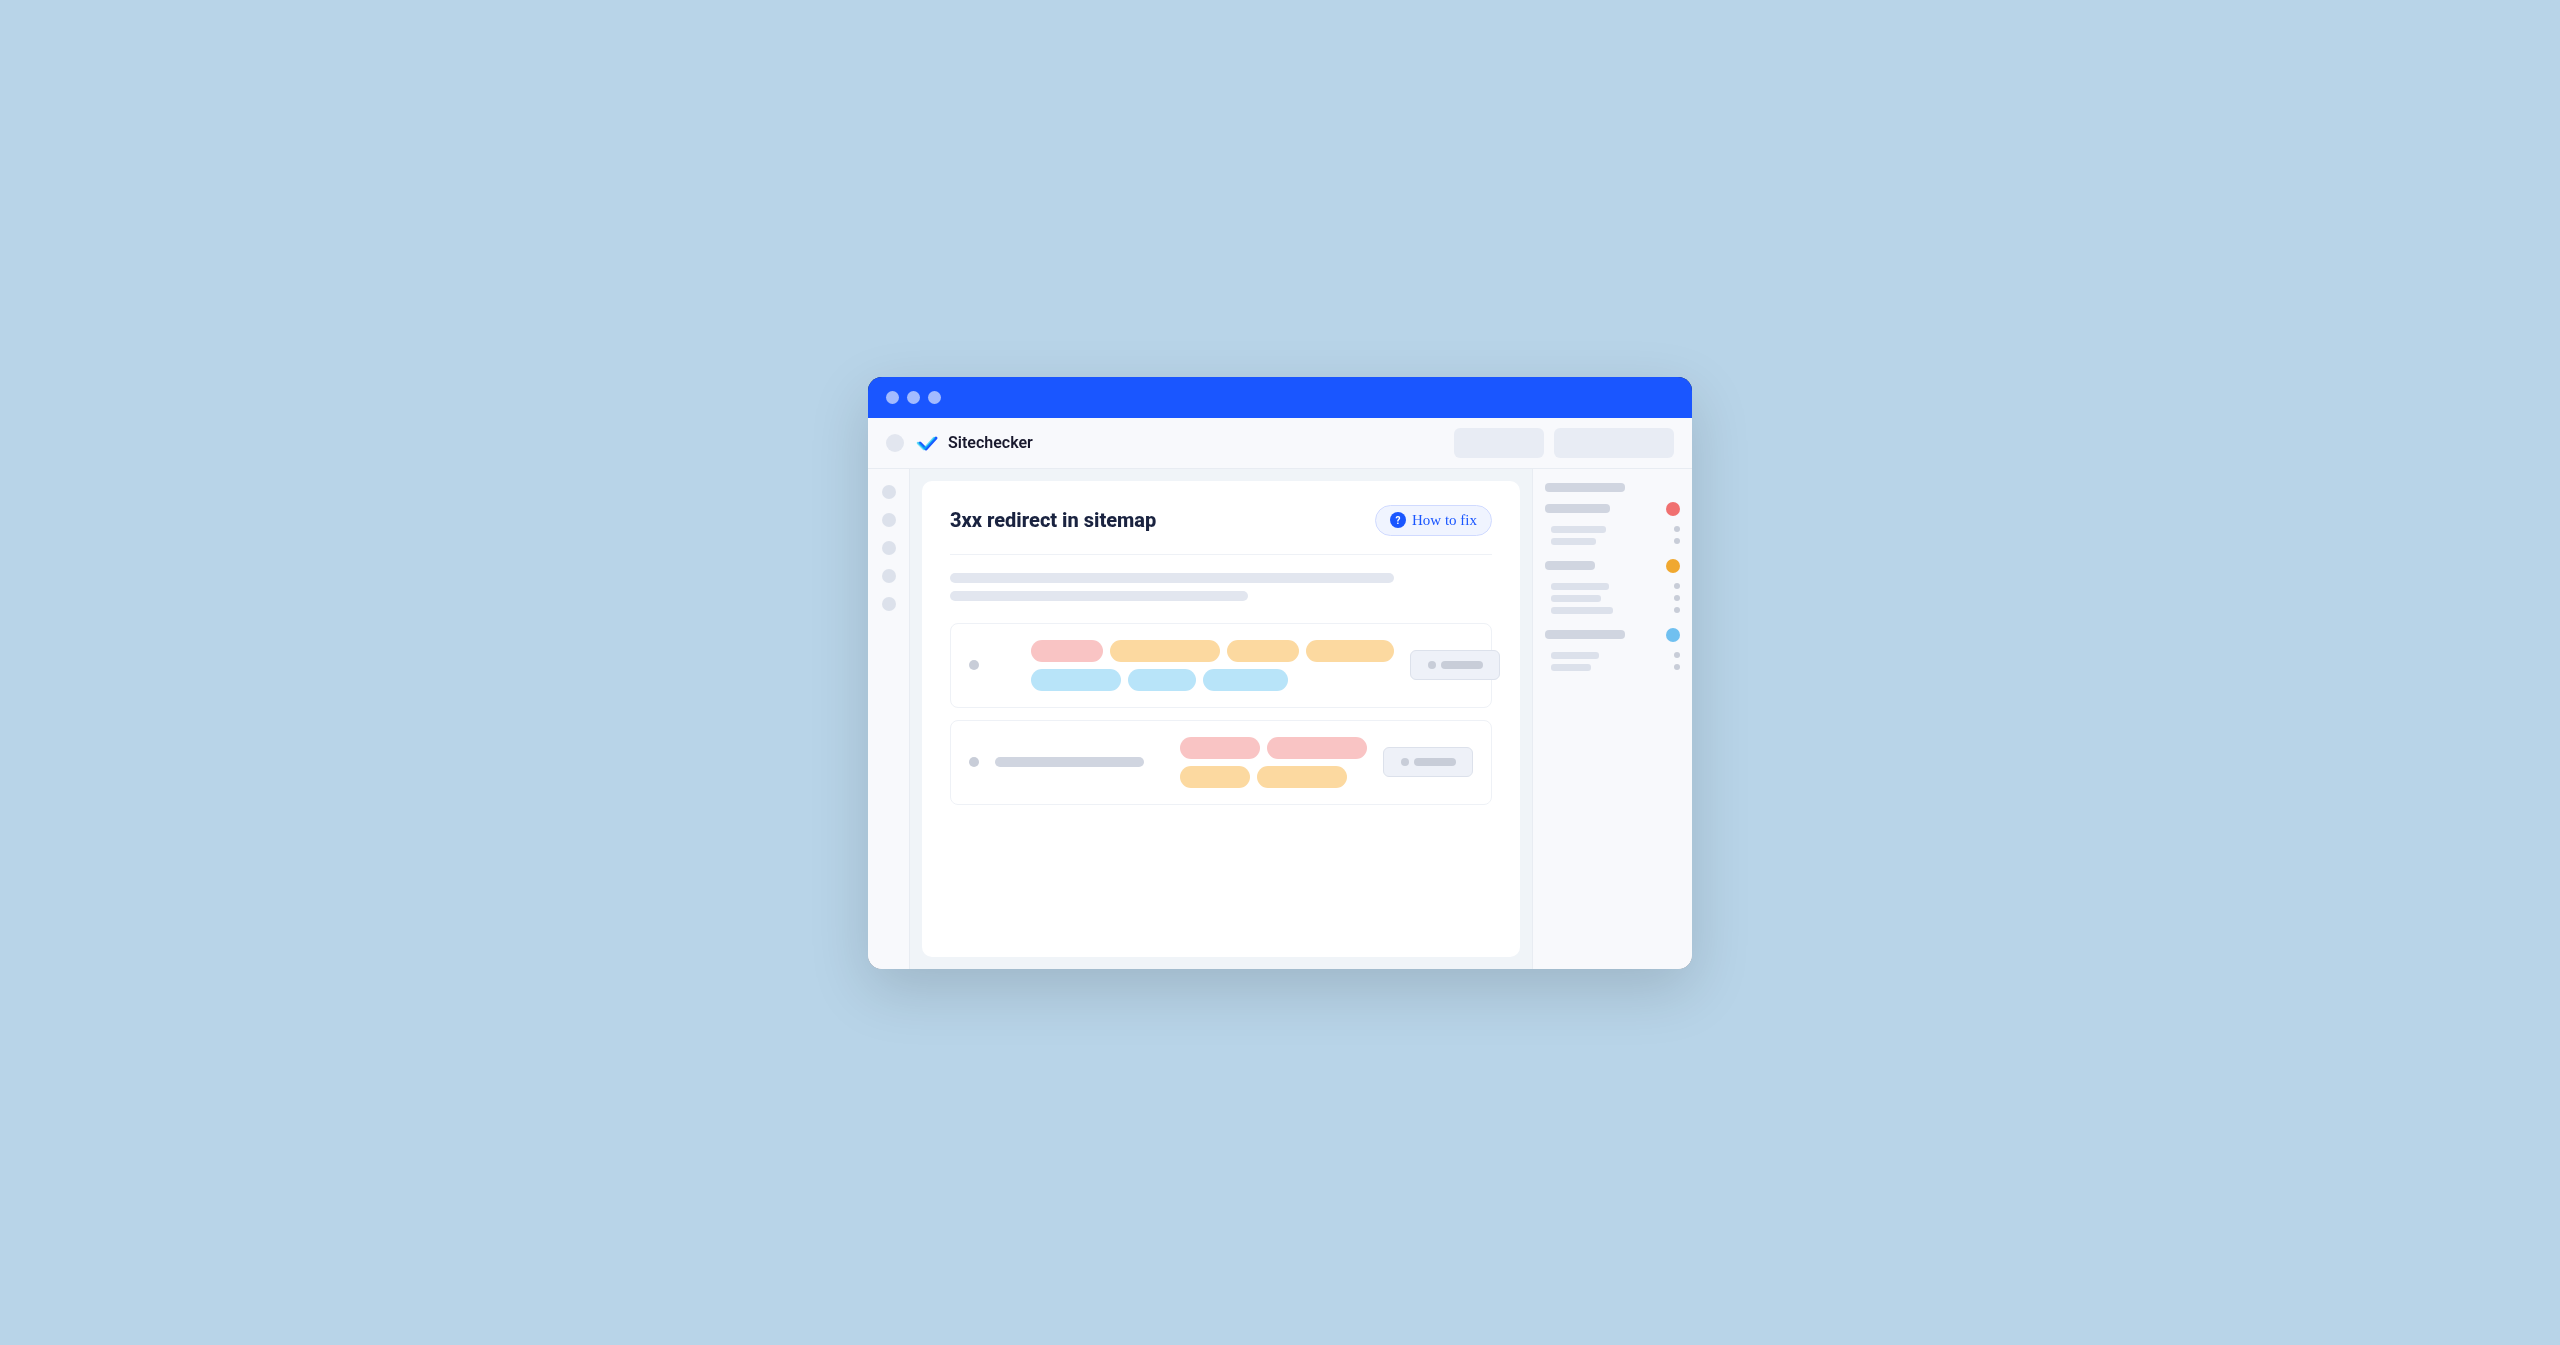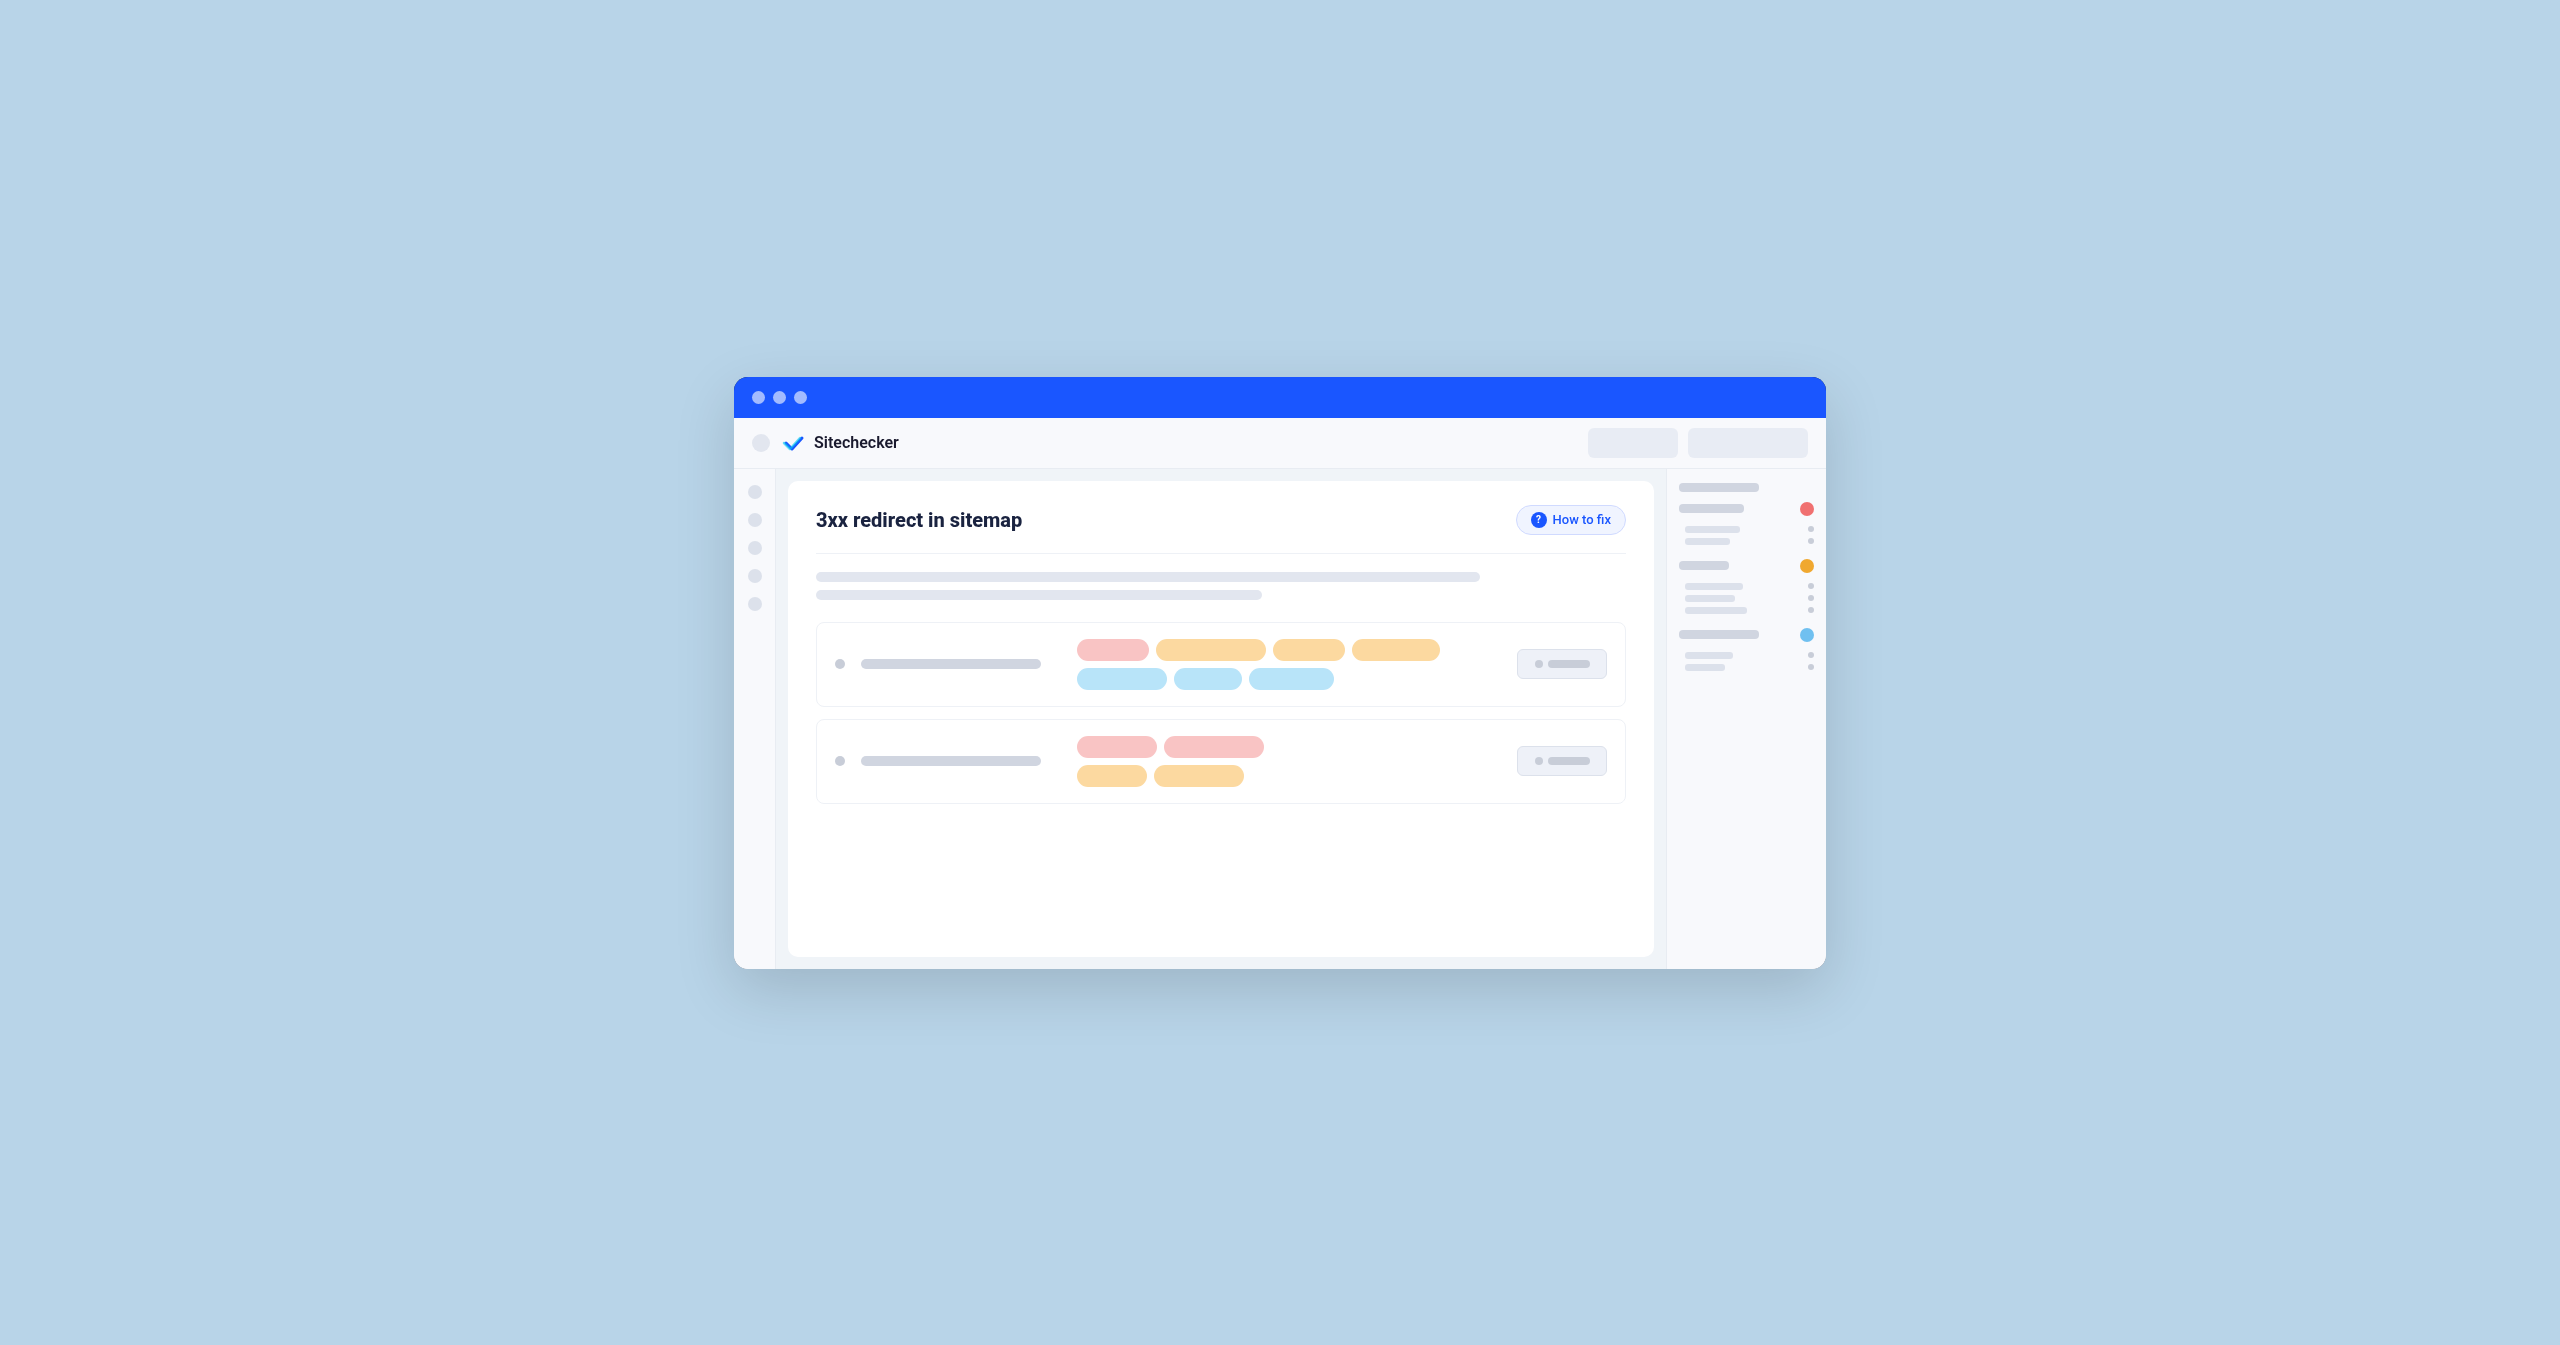--- a/index.html
+++ b/index.html
@@ -8,21 +8,21 @@
       width: 2560px;
       height: 1345px;
       background-color: #b8d4e8;
       display: flex;
       align-items: center;
       justify-content: center;
       font-family: -apple-system, BlinkMacSystemFont, 'Segoe UI', Roboto, sans-serif;
     }
 
     .browser-window {
-      width: 1092px;
+      width: 824px;
       background: #0f172a;
       border-radius: 14px;
       box-shadow: 0 20px 60px rgba(0,0,0,0.15);
       overflow: hidden;
     }
 
     
     .title-bar {
       background: #1a56ff;
       padding: 14px 18px;
@@ -158,23 +158,24 @@
       background: #1a56ff;
       display: flex;
       align-items: center;
       justify-content: center;
       color: white;
       font-size: 10px;
       font-weight: bold;
     }
 
     .how-to-fix-label {
-      font-size: 13px;
+      font-size: 15px;
       color: #1a56ff;
       font-weight: 500;
+      font-family: Liberation Serif, serif;
     }
 
     
     .desc-lines {
       margin-bottom: 22px;
       display: flex;
       flex-direction: column;
       gap: 8px;
     }
 

